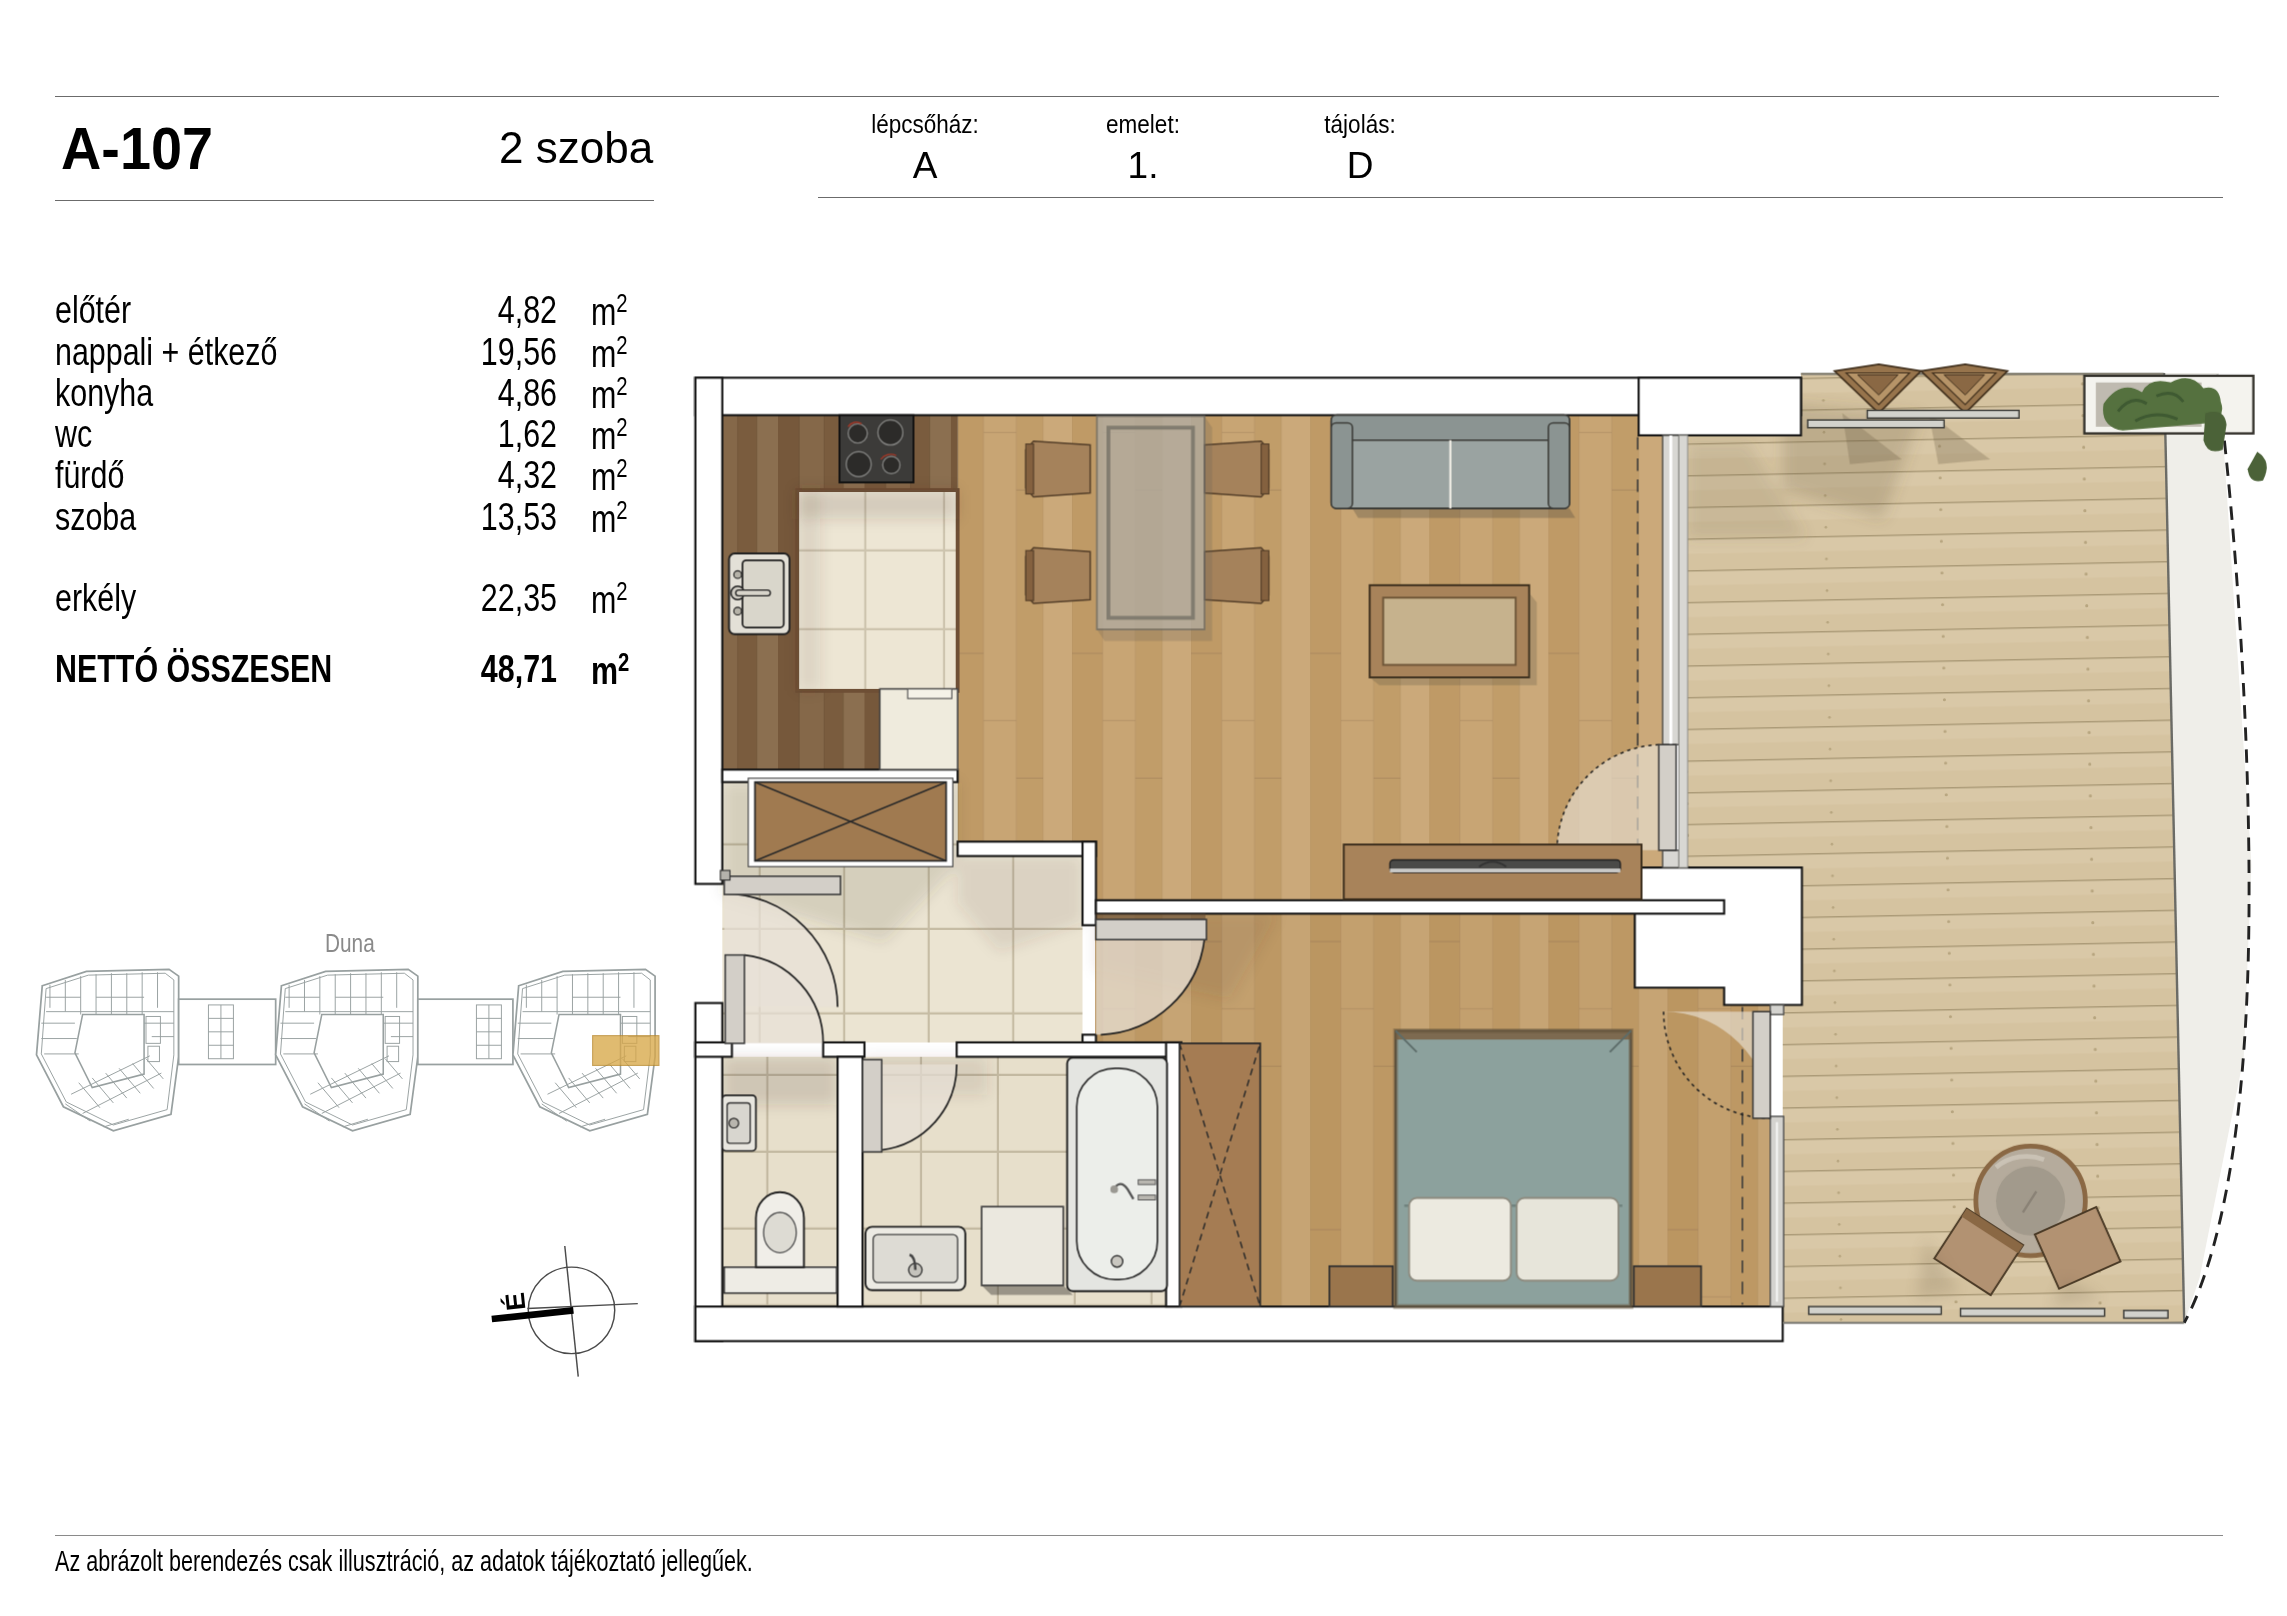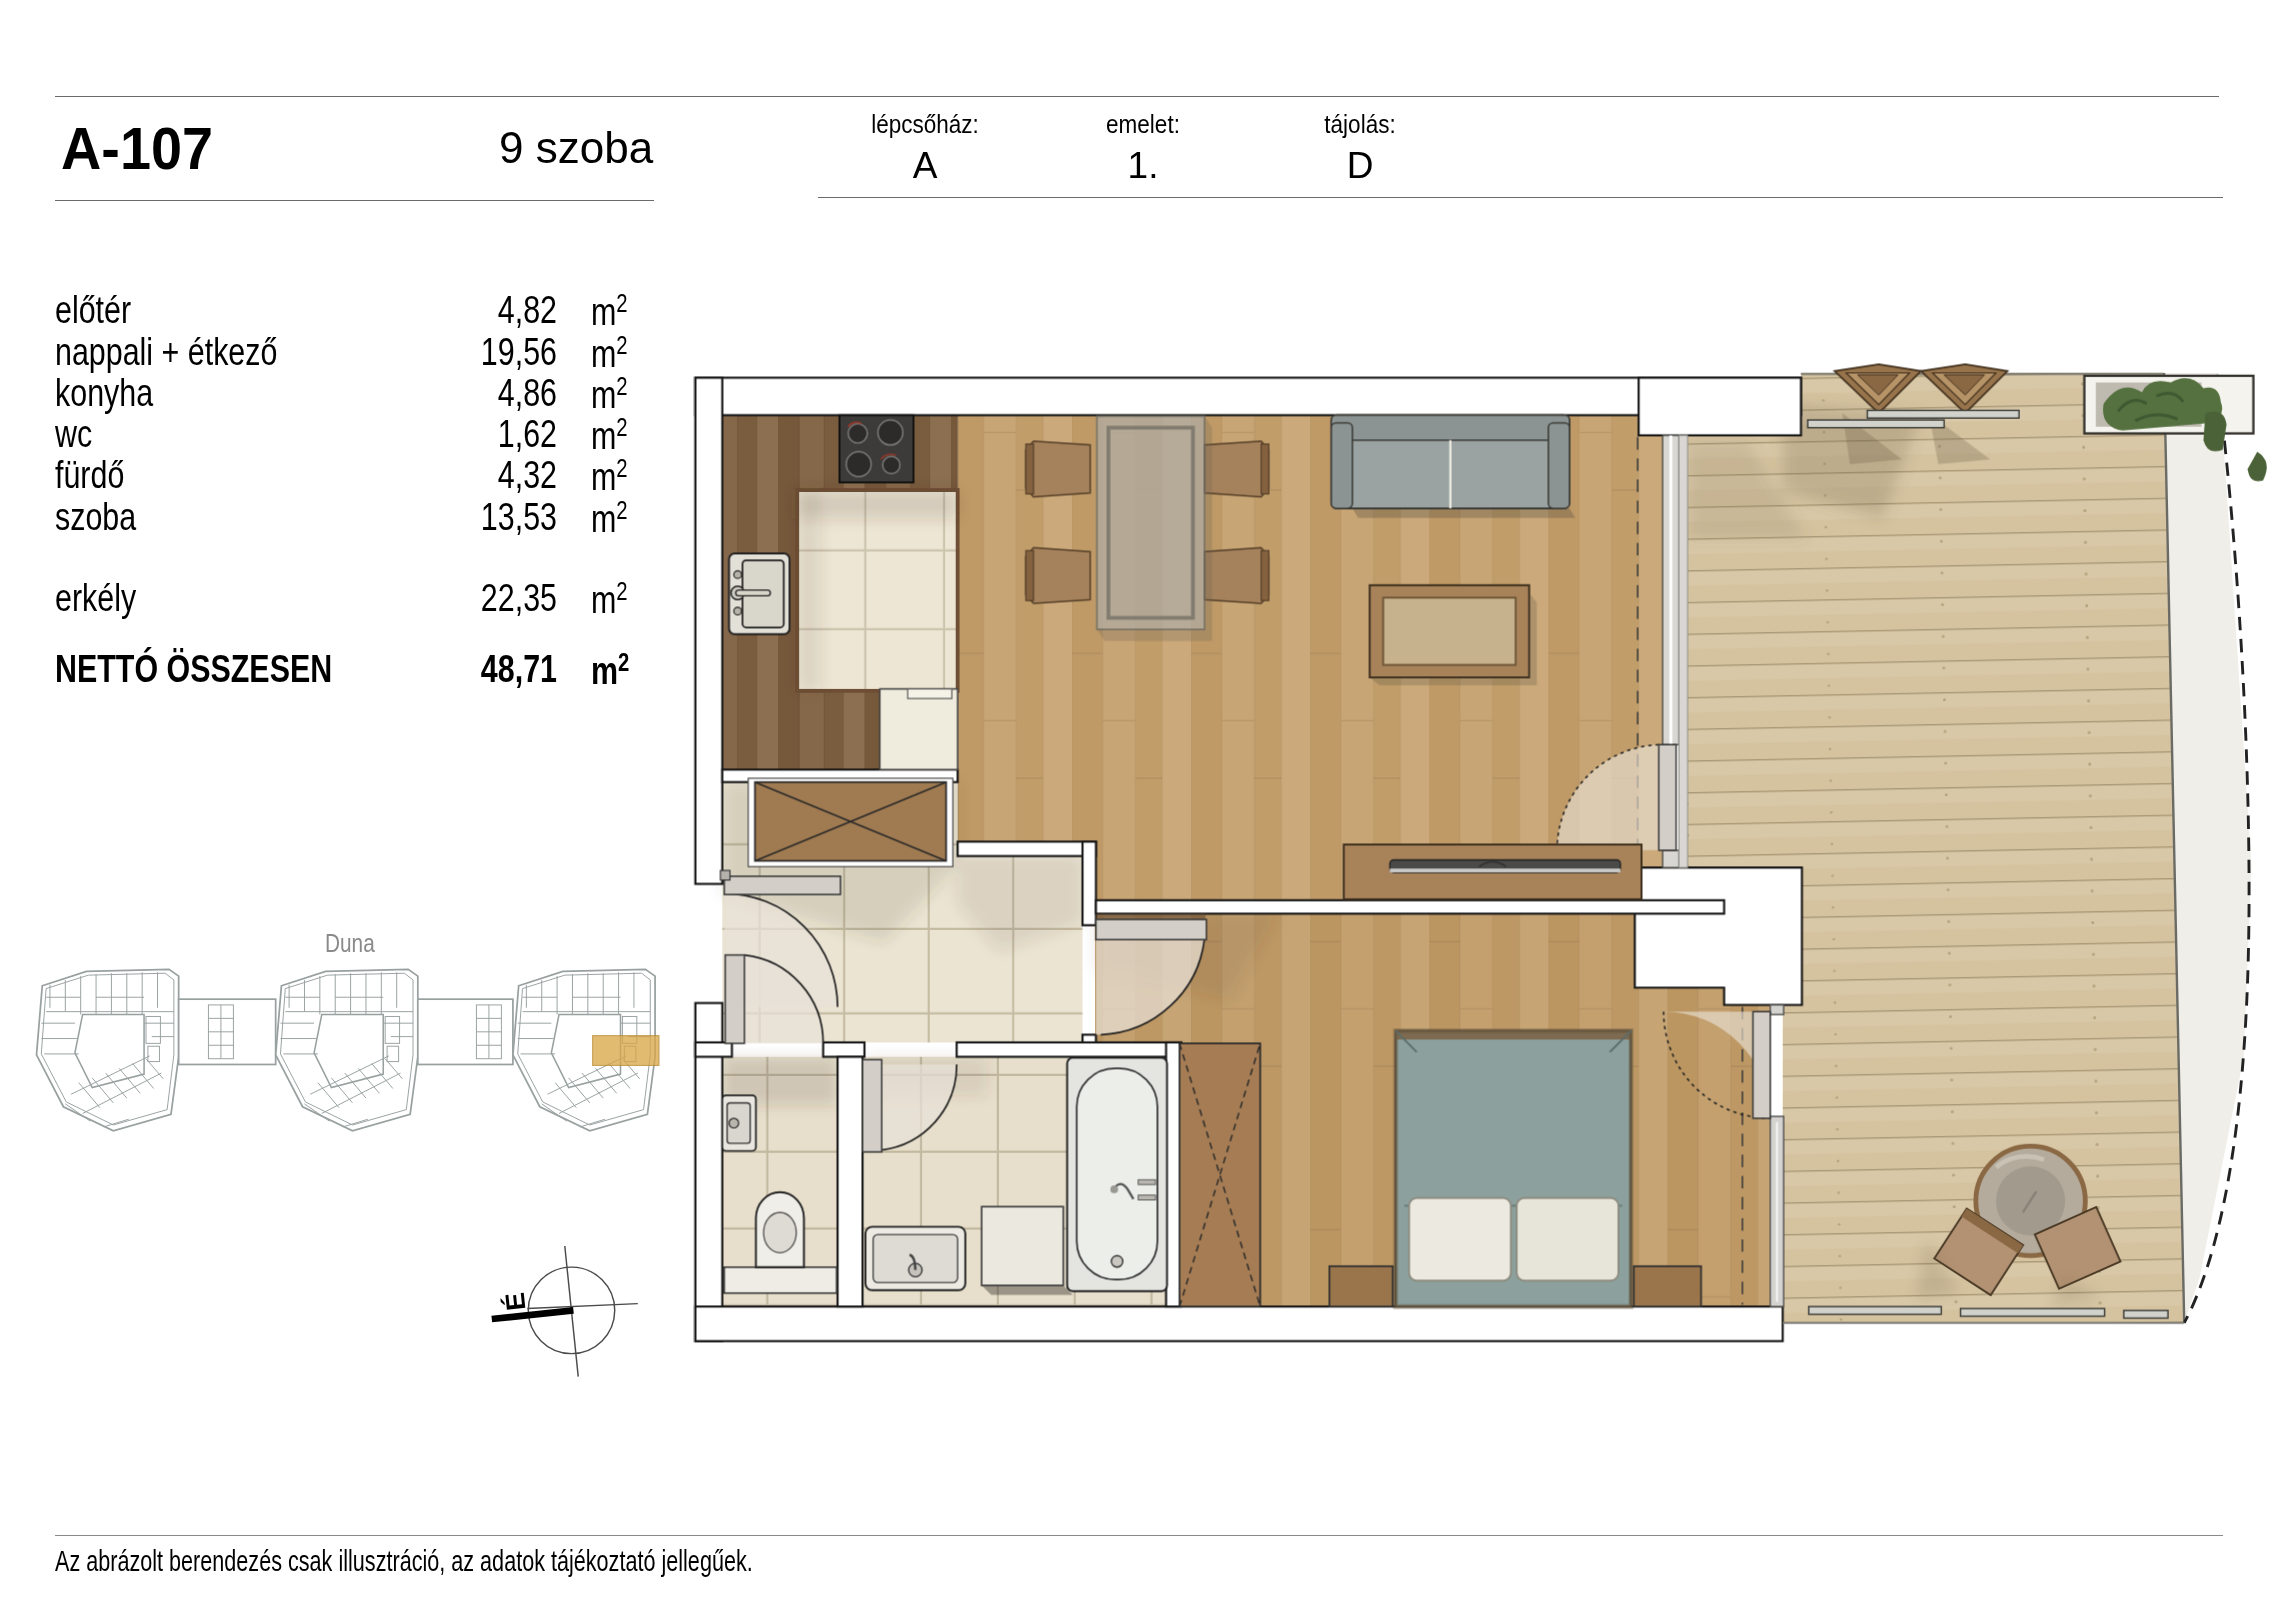--- a/index.html
+++ b/index.html
@@ -9,21 +9,21 @@
   .hline{position:absolute;height:0;border-top:1px solid #6b6b6b;}
 </style>
 </head>
 <body>
 <div id="page">
 
 <div class="hline" style="left:55px;top:96px;width:2164px;"></div>
 
 <div class="abs" style="left:61px;top:114px;font-size:60px;font-weight:bold;transform:scaleX(0.93);transform-origin:0 0;">A-107</div>
 
-<div class="abs" style="left:499px;top:123px;font-size:44px;">9 szoba</div>
+<div class="abs" style="left:499px;top:123px;font-size:44px;">2 szoba</div>
 
 <div class="hline" style="left:55px;top:200px;width:599px;"></div>
 
 <div class="hline" style="left:818px;top:197px;width:1405px;"></div>
 
 <div class="abs" style="left:829px;top:110px;width:192px;text-align:center;font-size:25px;transform:scaleX(0.9);transform-origin:50% 0;">lépcsőház:</div>
 
 <div class="abs" style="left:829px;top:145px;width:192px;text-align:center;font-size:37px;">A</div>
 
 <div class="abs" style="left:1047px;top:110px;width:192px;text-align:center;font-size:25px;transform:scaleX(0.9);transform-origin:50% 0;">emelet:</div>

